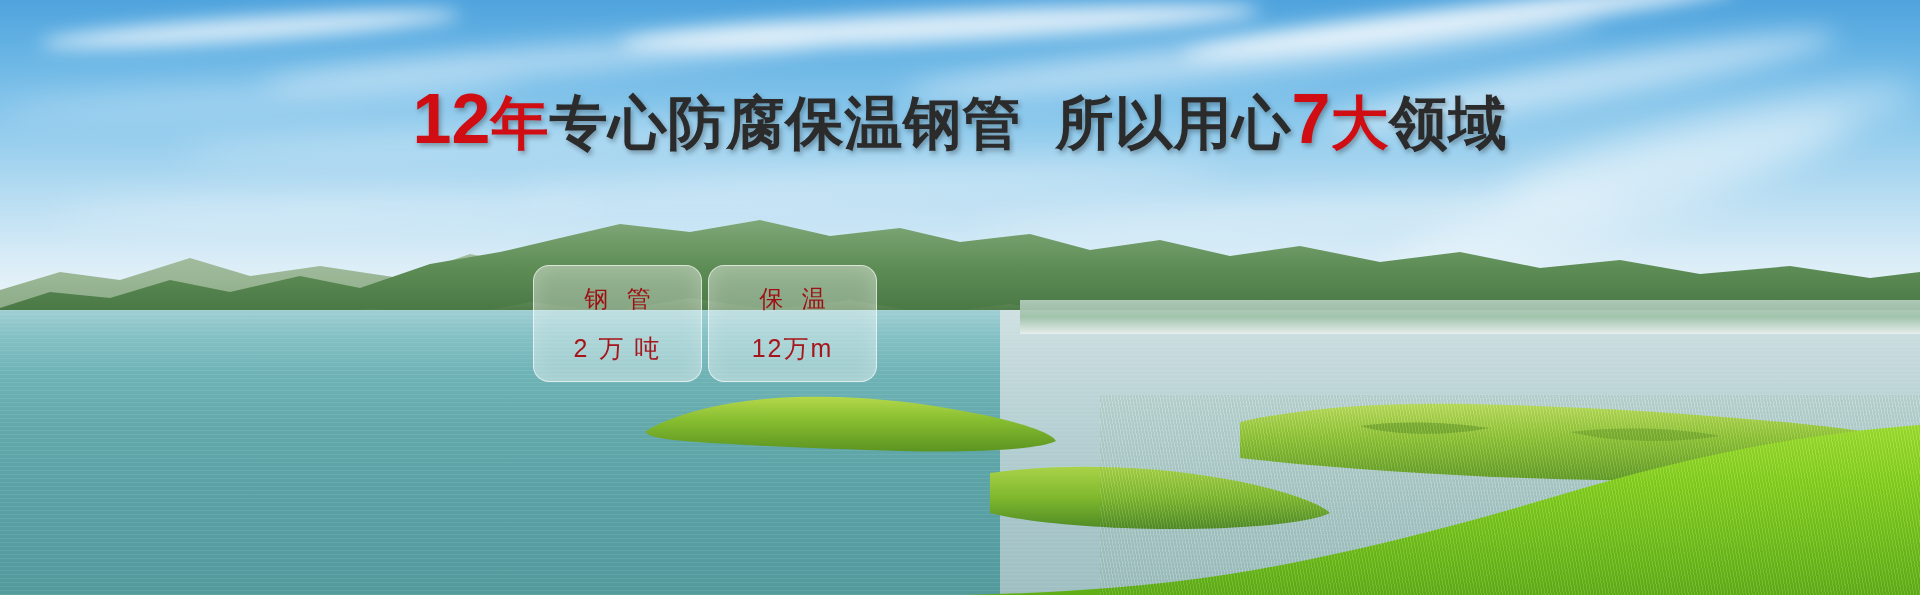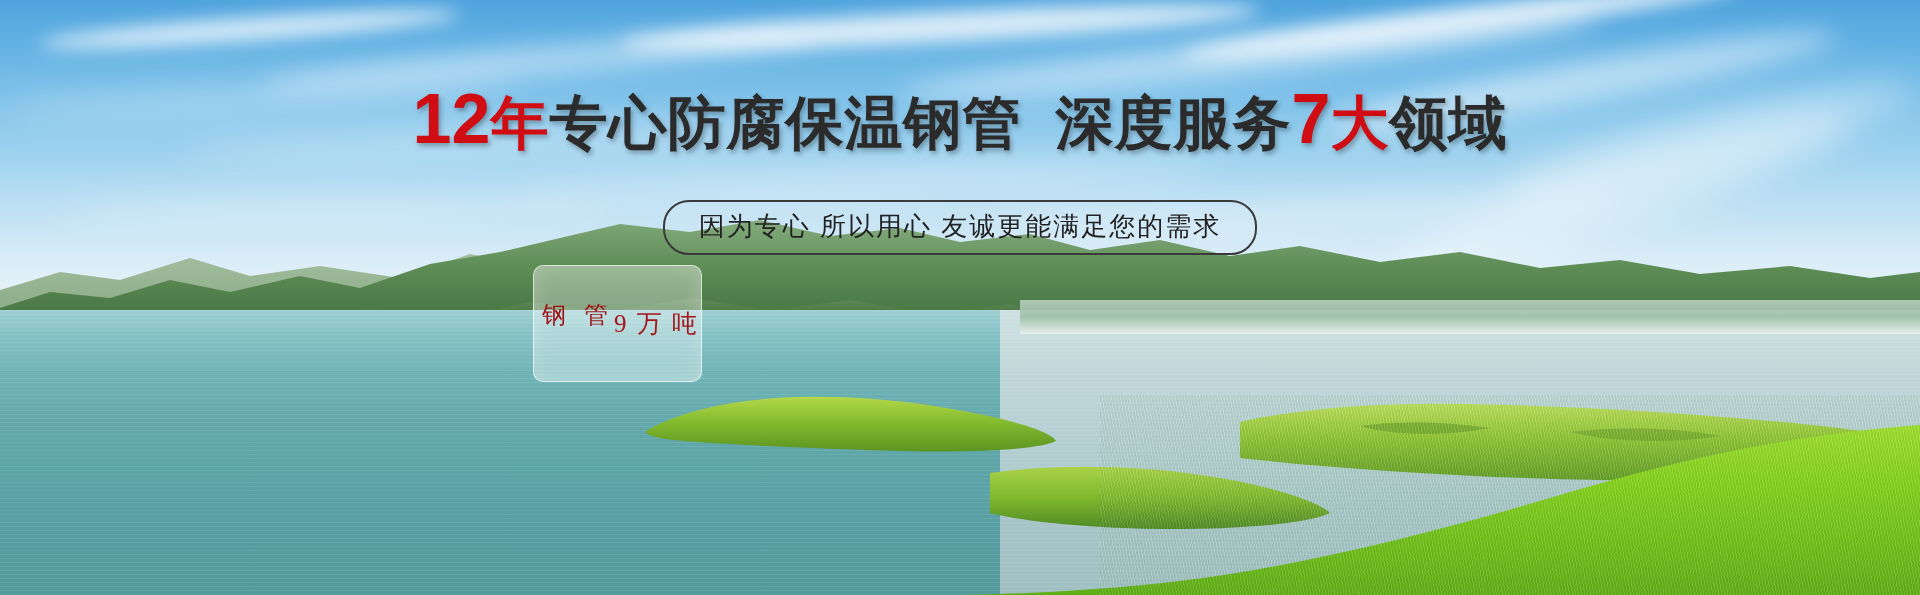--- a/index.html
+++ b/index.html
@@ -188,29 +188,28 @@
   .cards {
     position: absolute;
     left: 533px;
     top: 265px;
     display: flex;
     gap: 6px;
   }
   .card {
     width: 167px;
     height: 115px;
-    border-radius: 10px;
+    border-radius: 16px;
     background: rgba(255,255,255,0.34);
     border: 1px solid rgba(255,255,255,0.65);
     box-shadow: inset 0 0 22px rgba(255,255,255,0.22);
     display: flex;
-    flex-direction: row;
+    flex-direction: column;
     align-items: center;
     justify-content: center;
-    font-family: Liberation Serif, serif;
   }
   .card .label {
     font-size: 24px;
     color: #9e0f14;
     letter-spacing: 6px;
     text-indent: 6px;
     margin-bottom: 17px;
   }
   .card .value {
     font-size: 25px;
@@ -344,31 +343,32 @@
       </defs>
       <path fill="url(#gf)" d="M960,60 C820,70 700,100 600,130 C500,160 400,186 300,204
         C210,220 110,228 0,230 L0,230 L960,230 Z"></path>
     </svg>
   </div>
   <div class="grass-texture"></div>
 
   <div class="content">
 
     <div class="headline">
-      <span class="red num">12</span><span class="red">年</span><span class="blk">专心防腐保温钢管</span><span class="gap"></span><span class="blk">深度服务</span><span class="red num">7</span><span class="red">大</span><span class="blk">领域</span>
+      <span class="red num">12</span><span class="red">年</span><span class="blk">专心防腐保温钢管</span><span class="gap"></span><span class="blk">所以用心</span><span class="red num">7</span><span class="red">大</span><span class="blk">领域</span>
     </div>
 
-    <div class="subtitle-wrap">
-      <span class="subtitle">因为专心 所以用心  友诚更能满足您的需求</span>
-    </div>
 
     <div class="cards">
 
       <div class="card">
         <div class="label">钢 管</div>
-        <div class="value"><span>9 万 吨</span></div>
+        <div class="value"><span>2 万 吨</span></div>
       </div>
 
 
+      <div class="card">
+        <div class="label">保 温</div>
+        <div class="value"><span>12万m</span></div>
+      </div>
 
     </div>
   </div>
 </div>
 
 </body></html>

